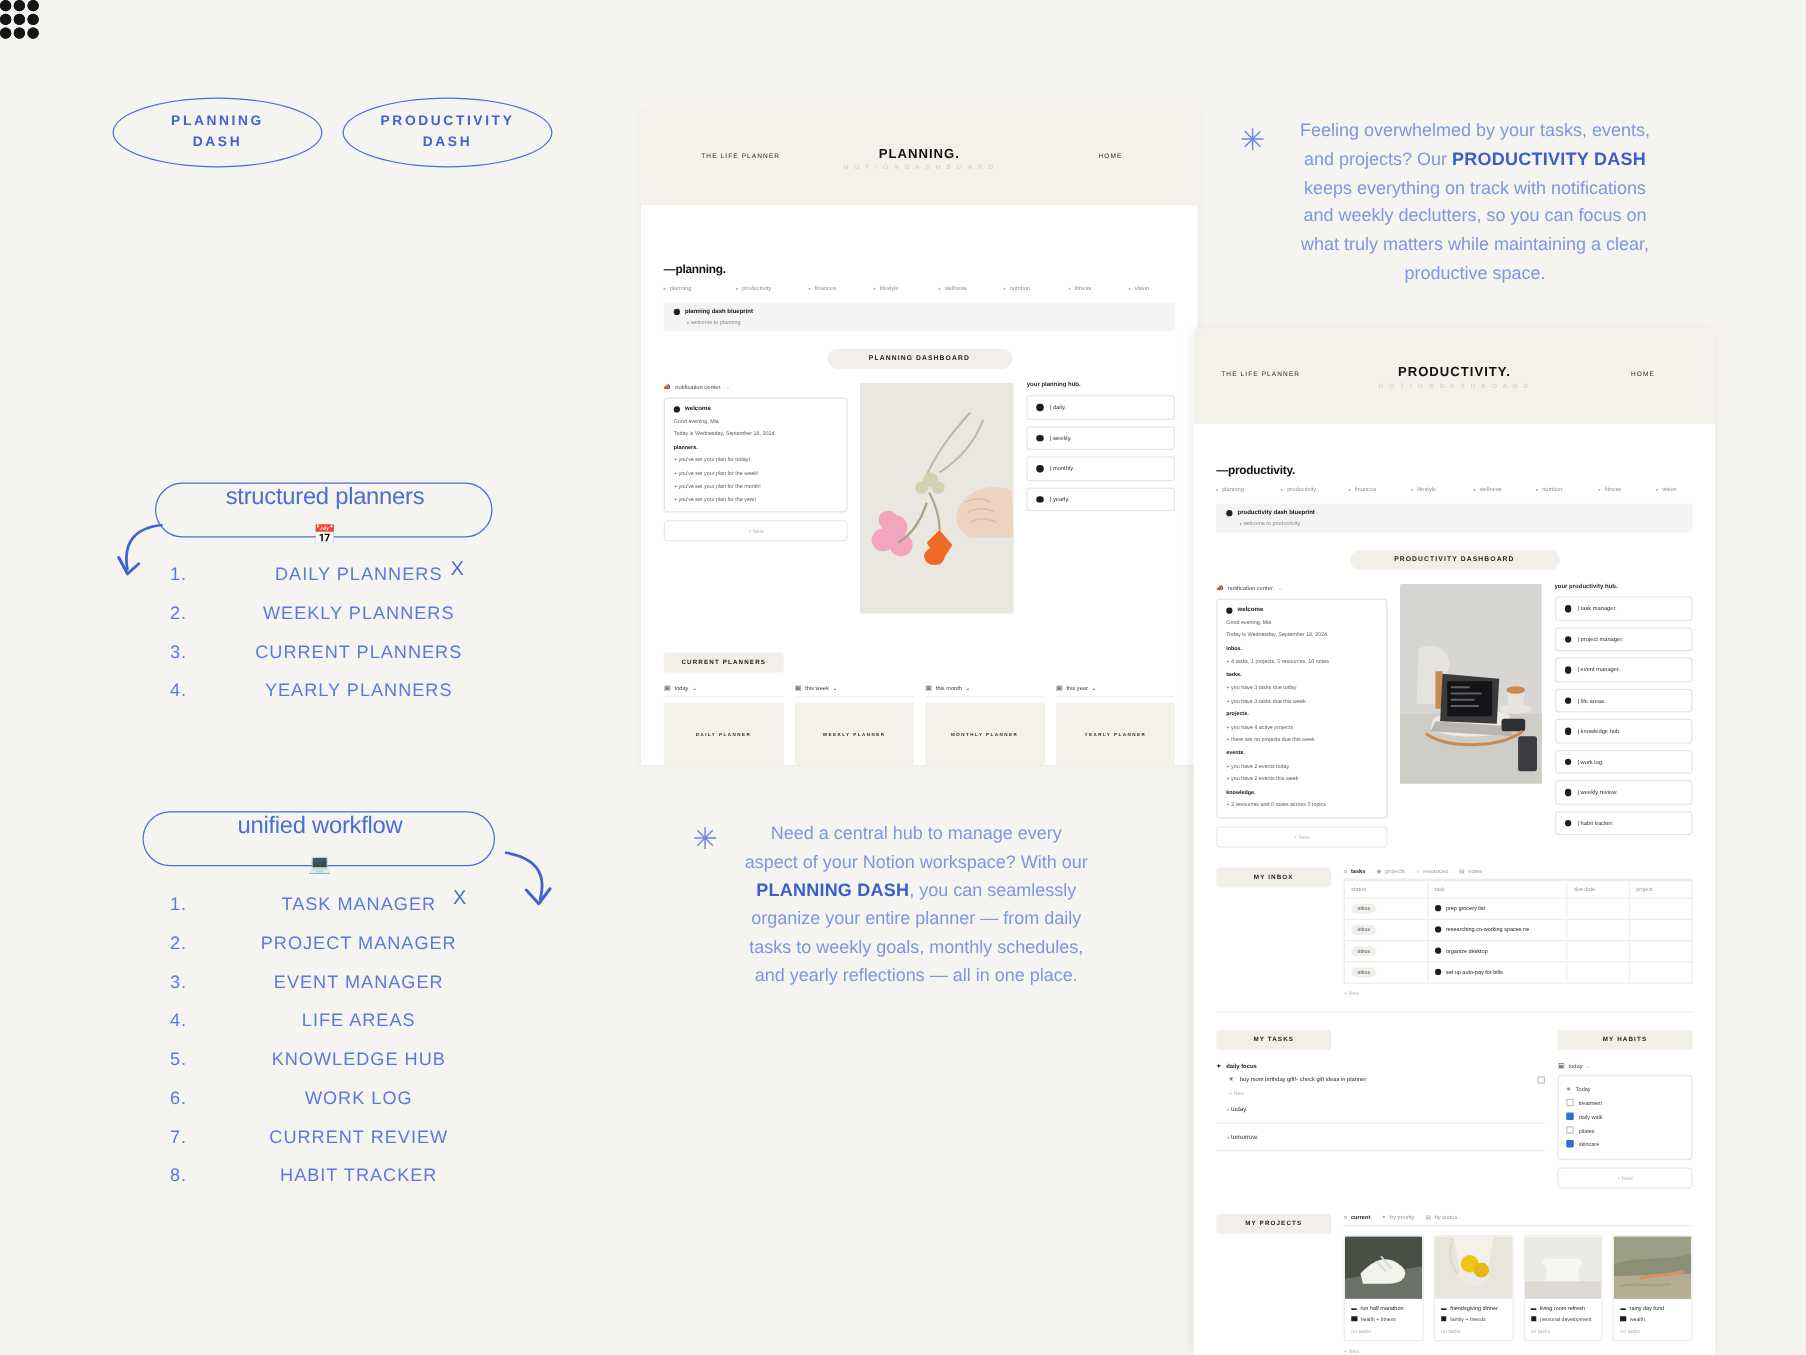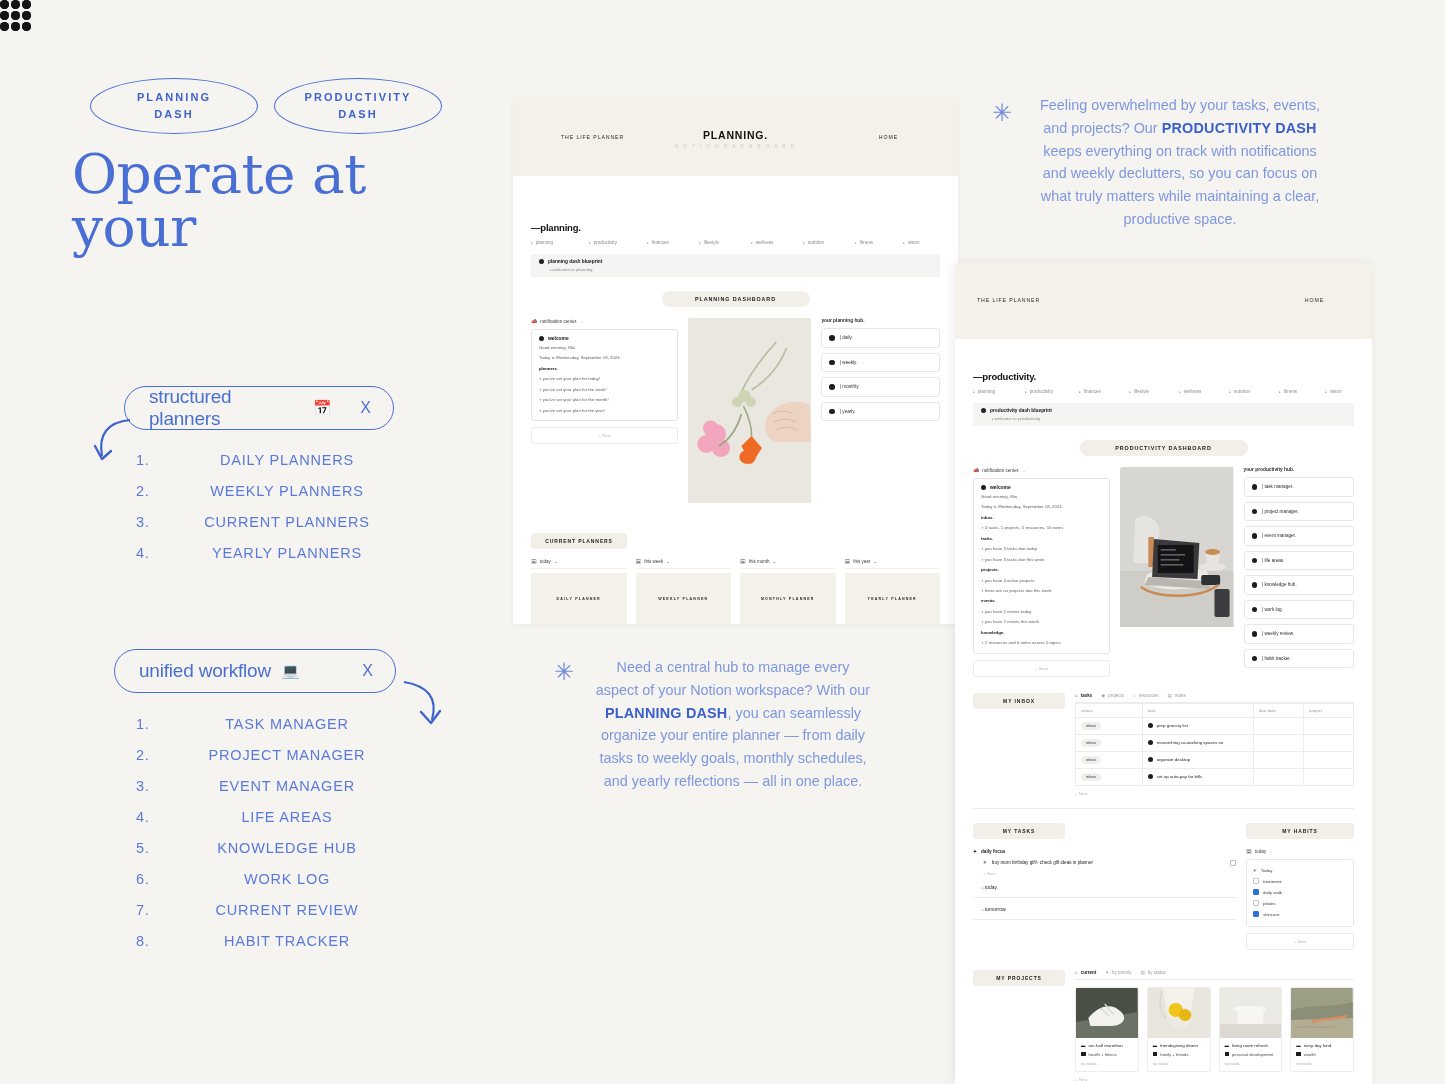--- a/index.html
+++ b/index.html
@@ -24,21 +24,21 @@
     position: absolute; left: 72px; top: 148px; width: 430px;
     font-family: "DejaVu Serif", serif;
     color: #4a6fd4; font-size: 55px; line-height: 0.97;
     letter-spacing: -0.5px;
   }
   .headline .l2 { display: block; font-style: italic; font-size: 53px; margin-top: 4px; padding-left: 6px; }
 
   .tagbox {
     position: absolute; border: 1.4px solid #4a6fd4; border-radius: 40px;
     display: flex; align-items: center; padding: 0 22px 0 24px; gap: 10px;
-    height: 44px; color: #4a6fd4;
+    height: 44px; color: #4a6fd4; flex-direction: column;
   }
   .tagbox .tlabel { font-size: 19px; letter-spacing: -0.2px; }
   .tagbox .temoji { font-size: 15px; }
   .tagbox .tx { font-size: 16px; margin-left: auto; padding-left: 18px; }
   #tag-planners { left: 124px; top: 386px; width: 270px; }
   #tag-workflow { left: 114px; top: 649px; width: 282px; }
 
   .numlist { position: absolute; color: #5a7ada; font-size: 14.5px; letter-spacing: 0.8px; }
   .numlist .row { display: flex; align-items: baseline; height: 31px; }
   .numlist .n { width: 44px; text-align: left; }
@@ -52,21 +52,21 @@
   .note { position: absolute; color: #7d97e0; font-size: 14.4px; line-height: 1.58; text-align: center; }
   .note b { color: #3a5fcc; font-weight: 700; letter-spacing: 0.2px; }
   .note .star { position: absolute; color: #6b8ae0; font-size: 24px; line-height: 1; }
   #note-productivity { left: 1040px; top: 94px; width: 280px; }
   #note-productivity .star { left: -48px; top: 7px; }
   #note-planning { left: 594px; top: 656px; width: 278px; }
   #note-planning .star { left: -40px; top: 4px; }
 
   
   .panel { position: absolute; background: #ffffff; overflow: hidden; }
-  #panel-planning { left: 513px; top: 97px; width: 445px; height: 527px; box-shadow: 0 1px 6px rgba(0,0,0,.05); }
+  #panel-planning { left: 513px; top: 85px; width: 445px; height: 527px; box-shadow: 0 1px 6px rgba(0,0,0,.05); }
   #panel-productivity { left: 955px; top: 263px; width: 417px; height: 821px; box-shadow: -2px 0 10px rgba(0,0,0,.07); }
 
   .p-head { background: #f4f1ea; padding: 0; position: relative; }
   #panel-planning .p-head { height: 79px; }
   #panel-productivity .p-head { height: 76px; }
   .p-head .brand-left { position: absolute; font-size: 5.2px; letter-spacing: 0.9px; color: #2b2b2b; }
   .p-head .brand-mid { position: absolute; text-align: center; }
   .p-head .brand-mid .bm1 { font-size: 10.5px; font-weight: 800; letter-spacing: 0.8px; color: #111; }
   .p-head .brand-mid .bm2 { font-size: 5px; letter-spacing: 1.8px; color: #cfcac2; margin-top: 2px; }
   .p-head .brand-right { position: absolute; font-size: 5.2px; letter-spacing: 0.9px; color: #2b2b2b; }
@@ -175,21 +175,20 @@
       <div><span>PLANNING</span><br>
       <span>DASH</span></div>
     </div>
     <div class="pill">
       <div><span>PRODUCTIVITY</span><br>
       <span>DASH</span></div>
     </div>
   </div>
 
   <div class="headline">
-    <span>Operate at your</span>
   </div>
 
   <div class="tagbox" id="tag-planners">
     <span class="tlabel">structured planners</span>
     <span class="temoji">📅</span>
     <span class="tx">X</span>
   </div>
   <svg class="arrow" style="left:92px; top:418px;" width="46" height="50" viewBox="0 0 46 50">
     <path d="M38 2 C16 4, 6 16, 10 38" fill="none" stroke="#3f63cd" stroke-width="2.2"></path>
     <path d="M3 28 L10 41 L19 33" fill="none" stroke="#3f63cd" stroke-width="2.4" stroke-linecap="round" stroke-linejoin="round"></path>
@@ -450,20 +449,24 @@
       <i></i>
       <i></i>
       <i></i>
       <i></i>
       <i></i>
     </div>
 
   <div class="panel" id="panel-productivity">
     <div class="p-head">
       <div class="brand-left">THE LIFE PLANNER</div>
+      <div class="brand-mid">
+        <div class="bm1">PRODUCTIVITY.</div>
+        <div class="bm2">N O T I O N   D A S H B O A R D</div>
+      </div>
       <div class="brand-right">HOME</div>
     </div>
 
     <div class="p-body" style="padding-top:32px;">
       <div class="sect-title">—productivity.</div>
       <div class="navrow">
         <div class="ni" style="width:52px">planning</div>
         <div class="ni" style="width:54px">productivity</div>
         <div class="ni" style="width:50px">finances</div>
         <div class="ni" style="width:50px">lifestyle</div>

